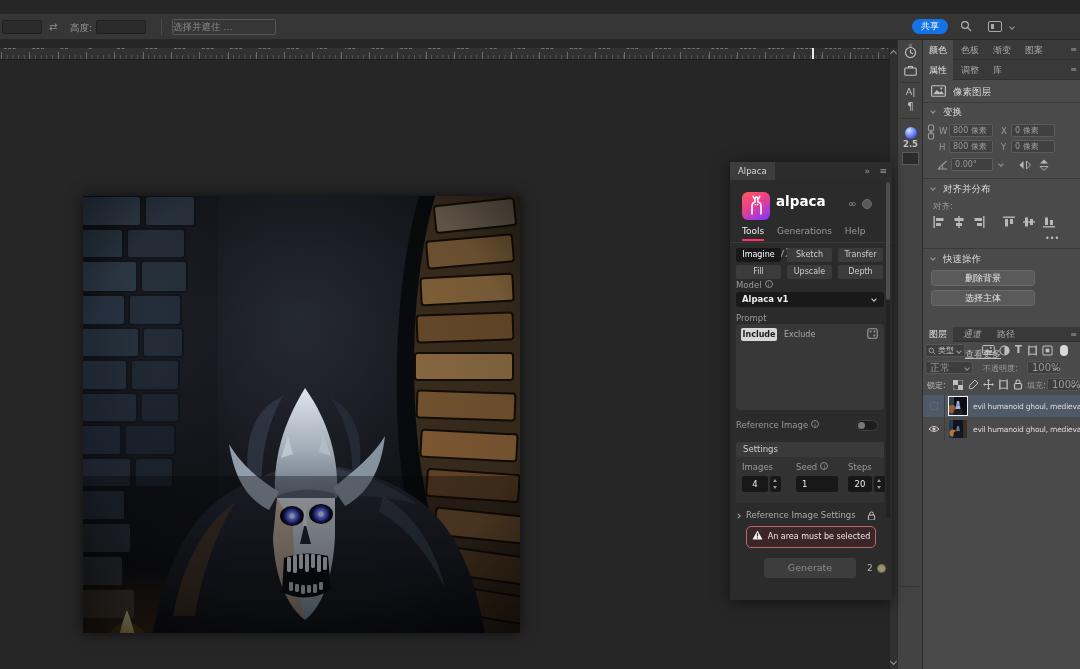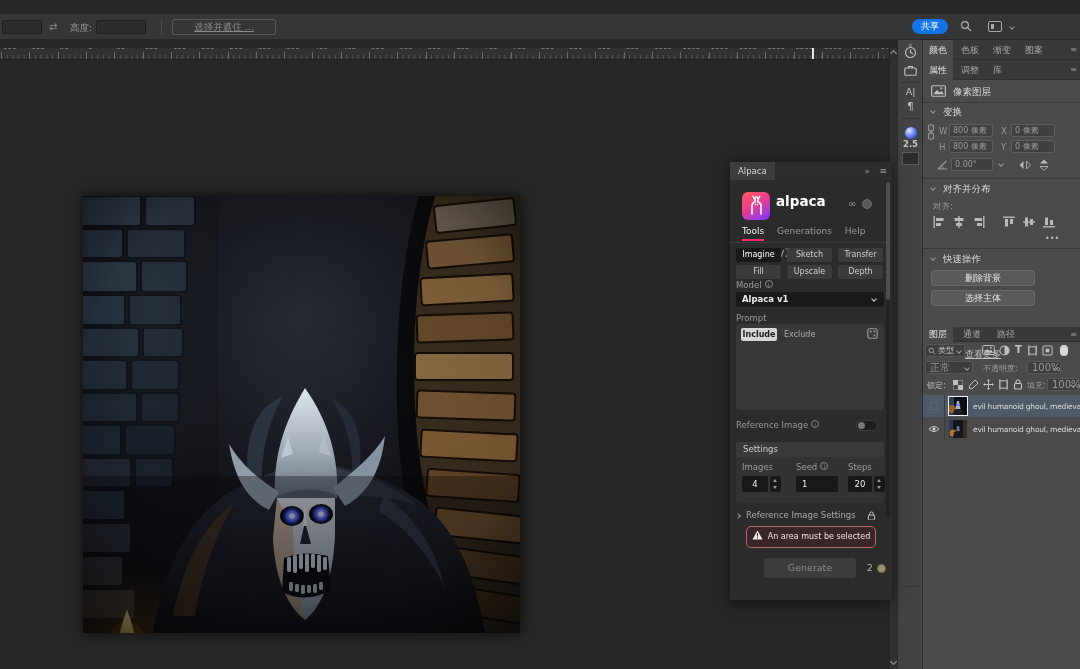--- a/index.html
+++ b/index.html
@@ -12,21 +12,21 @@
   .titlebar .menu { position:absolute; left:8px; top:0; }
   .winctl { position:absolute; right:0; top:0; height:14px; display:flex; }
   .winctl span { width:26px; text-align:center; color:#bdbdbd; font-size:9px; line-height:13px; cursor:default; }
 
   
   .optionsbar { position:absolute; left:0; top:14px; width:1080px; height:26px; background:#363636; border-bottom:1px solid #272727; }
   .opt-input { position:absolute; top:6px; height:14px; background:#2b2b2b; border:1px solid #1f1f1f; border-radius:2px; }
   .opt-label { position:absolute; top:8px; color:#969696; font-size:9.5px; }
   .opt-swap { position:absolute; left:49px; top:7px; color:#8d8d8d; font-size:10px; }
   .opt-sep { position:absolute; left:161px; top:5px; width:1px; height:16px; background:#4a4a4a; }
-  .opt-btn { position:absolute; left:172px; top:5px; width:104px; height:16px; border:1px solid #585858; border-radius:2px; color:#8a8a8a; font-size:9.5px; text-align:center; line-height:14px;text-decoration:underline; }
+  .opt-btn { position:absolute; left:172px; top:5px; width:104px; height:16px; border:1px solid #585858; border-radius:2px; color:#8a8a8a; font-size:9.5px; text-align:left; line-height:14px; }
   .share-btn { position:absolute; right:132px; top:5px; width:36px; height:15px; background:#1473e6; border-radius:8px; color:#fff; font-size:9px; text-align:center; line-height:15px; }
   .icon-search { position:absolute; right:108px; top:6px; }
   .icon-workspace { position:absolute; right:78px; top:7px; width:14px; height:11px; border:1px solid #a8a8a8; border-radius:2px; }
   .icon-workspace:before { content:""; position:absolute; left:2px; top:2px; bottom:2px; width:3px; background:#a8a8a8; }
   .ws-chev { position:absolute; right:66px; top:11px; }
 
   .chev-d { display:inline-block; width:4px; height:4px; border-right:1px solid #9a9a9a; border-bottom:1px solid #9a9a9a; transform:rotate(45deg); }
   .chev-r { display:inline-block; width:4px; height:4px; border-right:1px solid #9a9a9a; border-bottom:1px solid #9a9a9a; transform:rotate(-45deg); }
 
   
@@ -650,21 +650,21 @@
     <div class="divider" style="top:208px;"></div>
 
     <span class="chev-d" style="position:absolute;left:8px;top:216px;"></span>
     <span class="sect-label" style="position:absolute;left:20px;top:213px;">快速操作</span>
     <div class="qa-btn" style="top:230px;">删除背景</div>
     <div class="qa-btn" style="top:250px;">选择主体</div>
     <div class="link-more" style="top:272px;margin-top:36px;">查看更多</div>
 
     <div class="tabbar" style="top:287px;height:15px;">
       <span class="tab active" style="left:0;height:15px;line-height:15px;">图层</span>
-      <span class="tab" style="left:34px;height:15px;line-height:15px;">通道</span>
+      <span class="tab" style="left:34px;height:15px;line-height:15px;font-style:italic;">通道</span>
       <span class="tab" style="left:68px;height:15px;line-height:15px;">路径</span>
       <span class="pmenu" style="top:4px;">≡</span>
     </div>
     <div style="position:absolute;left:0;top:302px;width:158px;height:18px;">
       <div class="typebox">
         <svg class="mi" width="8" height="8" style="position:absolute;left:2px;top:2px;">
             <use href="#i-search"></use>
           </svg>
         <span>类型</span>
         <span class="chev-d" style="position:absolute;right:3px;top:4px;"></span>

